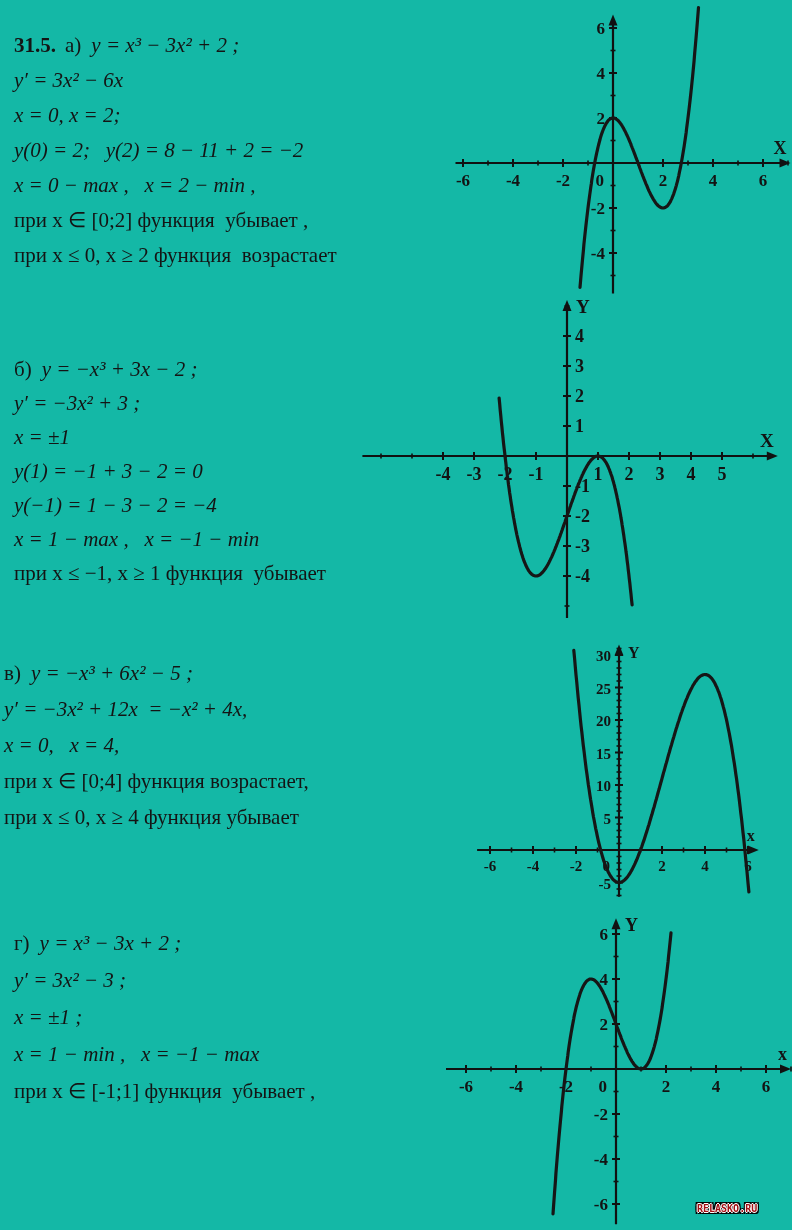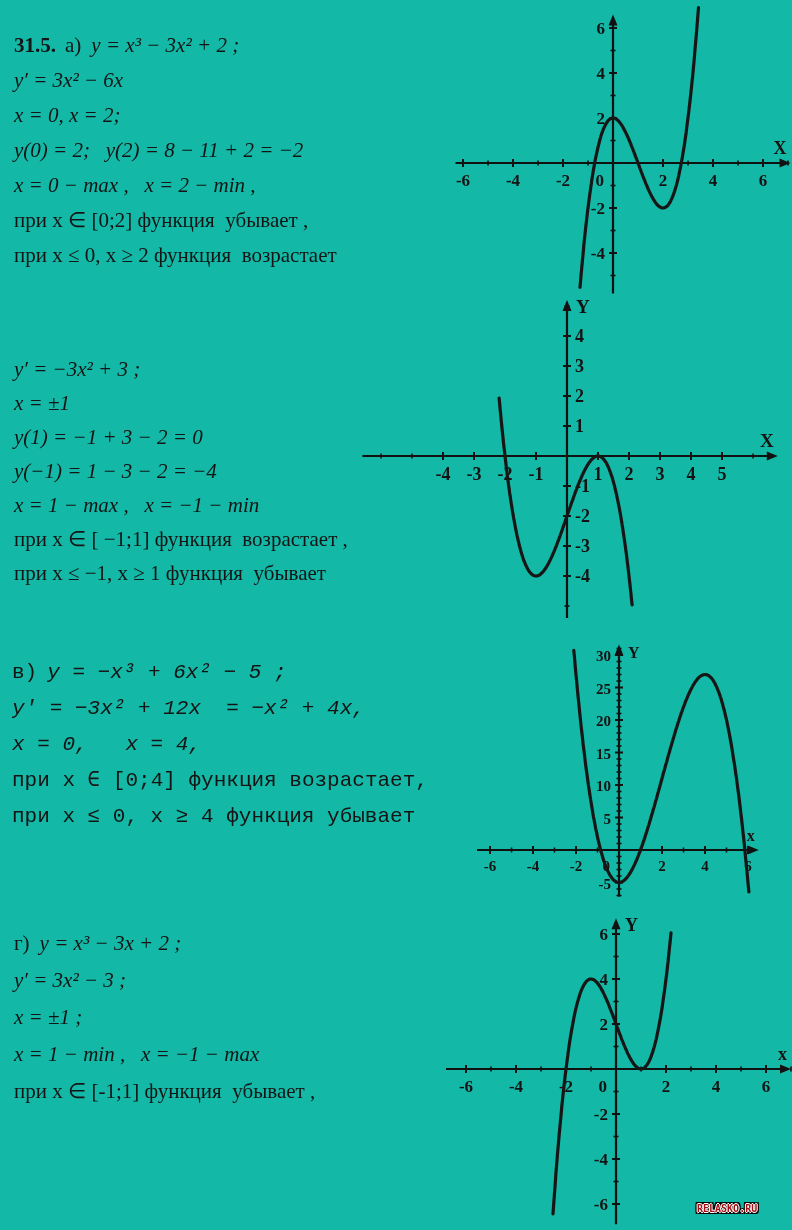--- a/index.html
+++ b/index.html
@@ -35,30 +35,30 @@
     <div class="line head"><b class="num">31.5.</b><span class="letter">а)</span><span class="eq">y = x³ − 3x² + 2 ;</span></div>
     <div class="line math">y′ = 3x² − 6x</div>
     <div class="line math">x = 0, x = 2;</div>
     <div class="line math">y(0) = 2;   y(2) = 8 − 11 + 2 = −2</div>
     <div class="line math">x = 0 − max ,   x = 2 − min ,</div>
     <div class="line plain">при x ∈ [0;2] функция  убывает ,</div>
     <div class="line plain">при x ≤ 0, x ≥ 2 функция  возрастает</div>
   </div>
 
   <div class="block lh34" style="left:14px;top:352px;">
+    <div class="line head"><span class="letter">б)</span><span class="eq">y = −x³ + 3x − 2 ;</span></div>
     <div class="line math">y′ = −3x² + 3 ;</div>
     <div class="line math">x = ±1</div>
     <div class="line math">y(1) = −1 + 3 − 2 = 0</div>
     <div class="line math">y(−1) = 1 − 3 − 2 = −4</div>
     <div class="line math">x = 1 − max ,   x = −1 − min</div>
-    <div class="line plain">при x ∈ [ −1;1] функция  возрастает ,</div>
     <div class="line plain">при x ≤ −1, x ≥ 1 функция  убывает</div>
   </div>
 
-  <div class="block lh36" style="left:12px;top:655px;font-family:Liberation Mono, monospace;">
+  <div class="block lh36" style="left:4px;top:655px;">
     <div class="line head"><span class="letter">в)</span><span class="eq">y = −x³ + 6x² − 5 ;</span></div>
     <div class="line math">y′ = −3x² + 12x  = −x² + 4x,</div>
     <div class="line math">x = 0,   x = 4,</div>
     <div class="line plain">при x ∈ [0;4] функция возрастает,</div>
     <div class="line plain">при x ≤ 0, x ≥ 4 функция убывает</div>
   </div>
 
   <div class="block lh37" style="left:14px;top:925px;">
     <div class="line head"><span class="letter">г)</span><span class="eq">y = x³ − 3x + 2 ;</span></div>
     <div class="line math">y′ = 3x² − 3 ;</div>

